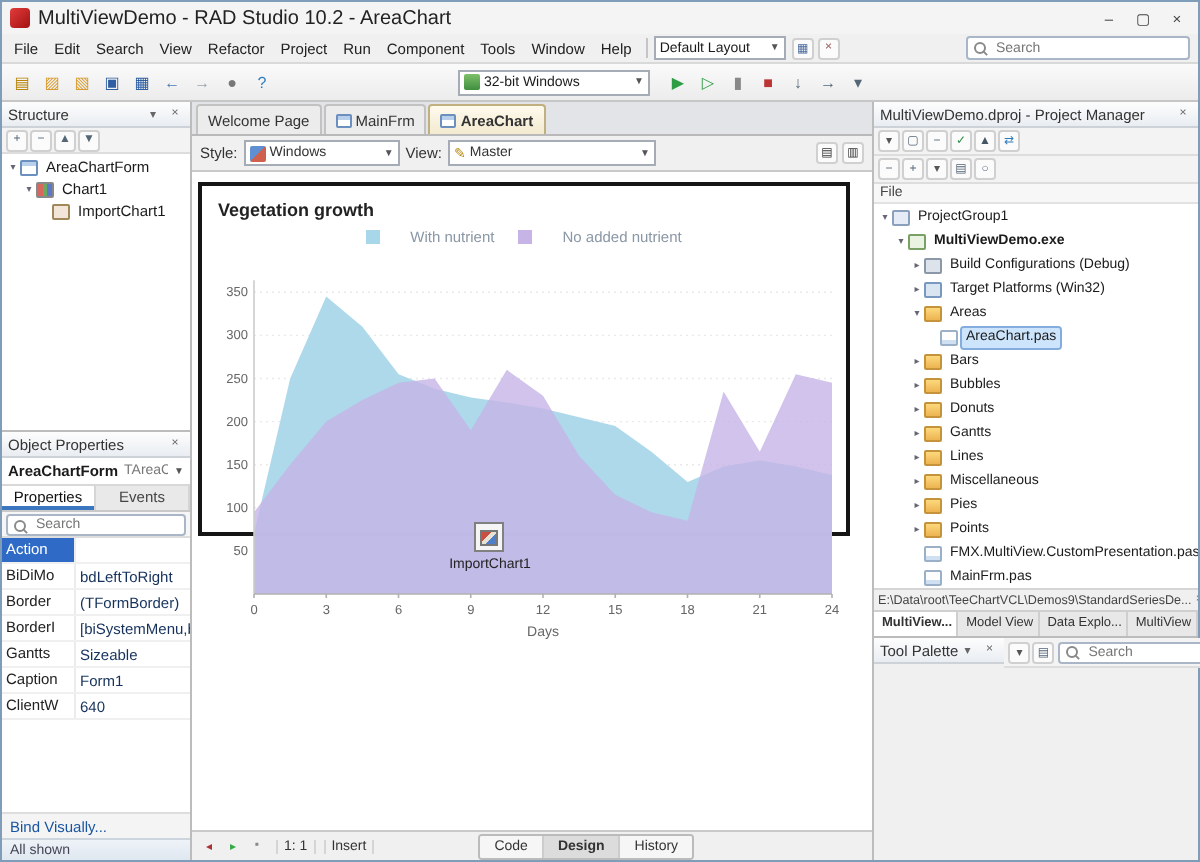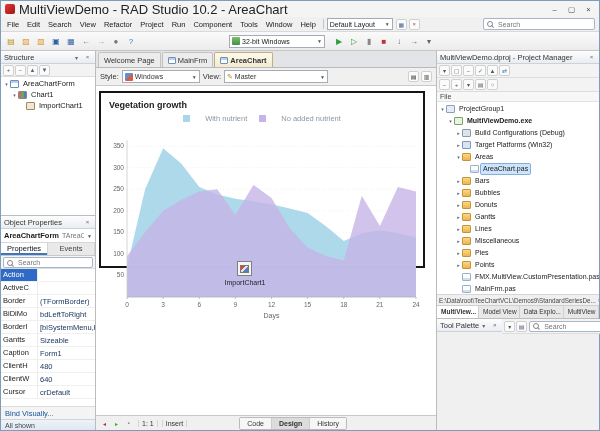--- a/index.html
+++ b/index.html
@@ -1,21 +1,21 @@
 <!DOCTYPE html>
 <html><head>
 <meta charset="utf-8">
 <style>
 *{box-sizing:border-box;margin:0;padding:0}
 html,body{width:600px;height:431px;overflow:hidden}
 body{font-family:"Liberation Sans","DejaVu Sans",sans-serif;background:#f0f0f0;color:#1a1a1a;font-size:8px}
 .window{position:absolute;inset:0;border:1px solid #7f9db9;background:#f0f0f0;display:flex;flex-direction:column}
 .titlebar{height:16px;display:flex;align-items:center;background:#f4f4f4;padding:0 2px;flex:none}
 .app-icon{width:10px;height:10px;border-radius:2px;background:linear-gradient(135deg,#e23b3b,#a31212);margin:0 4px 0 2px;flex:none}
-.title-text{font-size:13px;color:#222;white-space:nowrap}
+.title-text{font-size:10px;color:#222;white-space:nowrap}
 .win-controls{margin-left:auto;display:flex}
 .win-btn{width:17px;height:13px;display:flex;align-items:center;justify-content:center;font-size:7.5px;color:#444}
 .menubar{height:15px;display:flex;align-items:center;background:#f0f0f0;border-bottom:1px solid #d9d9d9;padding-left:2px;position:relative;flex:none}
 .menu-item{padding:0 4px;font-size:7.5px;line-height:15px;color:#222}
 .vsep{width:1px;height:10px;background:#c5c5c5;margin:0 3px}
 .combo{display:flex;align-items:center;background:#fff;border:1px solid #a5acb5;height:12px;font-size:7px;padding:0 2px;gap:2px;white-space:nowrap}
 .combo .arrow{margin-left:auto;font-size:5px;color:#555}
 .layout-combo{width:66px}
 .searchbox{display:flex;align-items:center;background:#fff;border:1px solid #a8b6c7;border-radius:2px;height:12px;padding:0 3px;gap:3px}
 .searchbox input{border:none;outline:none;flex:1;font-size:7px;font-family:inherit;color:#333;background:transparent;min-width:0}
@@ -252,54 +252,42 @@
             <span class="mag"></span>
             <input placeholder="Search" style="">
           </div>
         </div>
         <div class="oi-grid" id="oi-grid">
             <div class="prop-row sel">
               <span class="pname">Action</span>
               <span class="pvalue"></span>
             </div>
             <div class="prop-row">
-              <span class="pname">ActiveC</span>
-              <span class="pvalue"></span>
+              <span class="pname">BiDiMo</span>
+              <span class="pvalue">bdLeftToRight</span>
             </div>
             <div class="prop-row">
               <span class="pname">Border</span>
               <span class="pvalue">(TFormBorder)</span>
             </div>
             <div class="prop-row">
-              <span class="pname">BiDiMo</span>
-              <span class="pvalue">bdLeftToRight</span>
-            </div>
-            <div class="prop-row">
               <span class="pname">BorderI</span>
               <span class="pvalue">[biSystemMenu,biM</span>
             </div>
             <div class="prop-row">
               <span class="pname">Gantts</span>
               <span class="pvalue">Sizeable</span>
             </div>
             <div class="prop-row">
               <span class="pname">Caption</span>
               <span class="pvalue">Form1</span>
             </div>
             <div class="prop-row">
-              <span class="pname">ClientH</span>
-              <span class="pvalue">480</span>
-            </div>
-            <div class="prop-row">
               <span class="pname">ClientW</span>
               <span class="pvalue">640</span>
-            </div>
-            <div class="prop-row">
-              <span class="pname">Cursor</span>
-              <span class="pvalue">crDefault</span>
             </div>
           </div>
         <div class="oi-bind">
           <span>Bind Visually...</span>
         </div>
         <div class="oi-footer">
           <span>All shown</span>
         </div>
       </div>
     </div>

